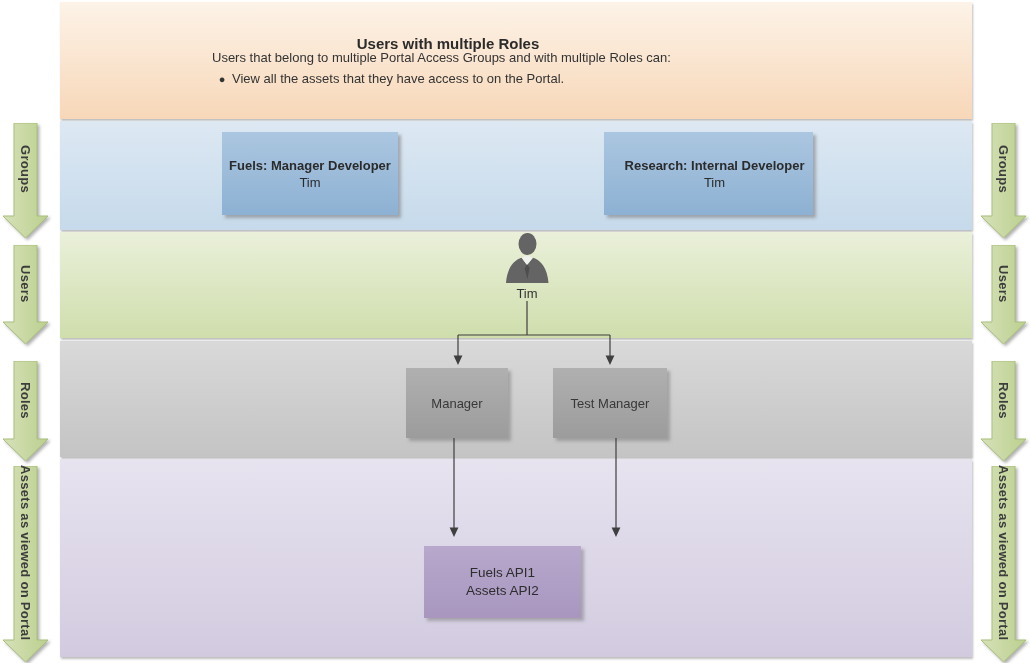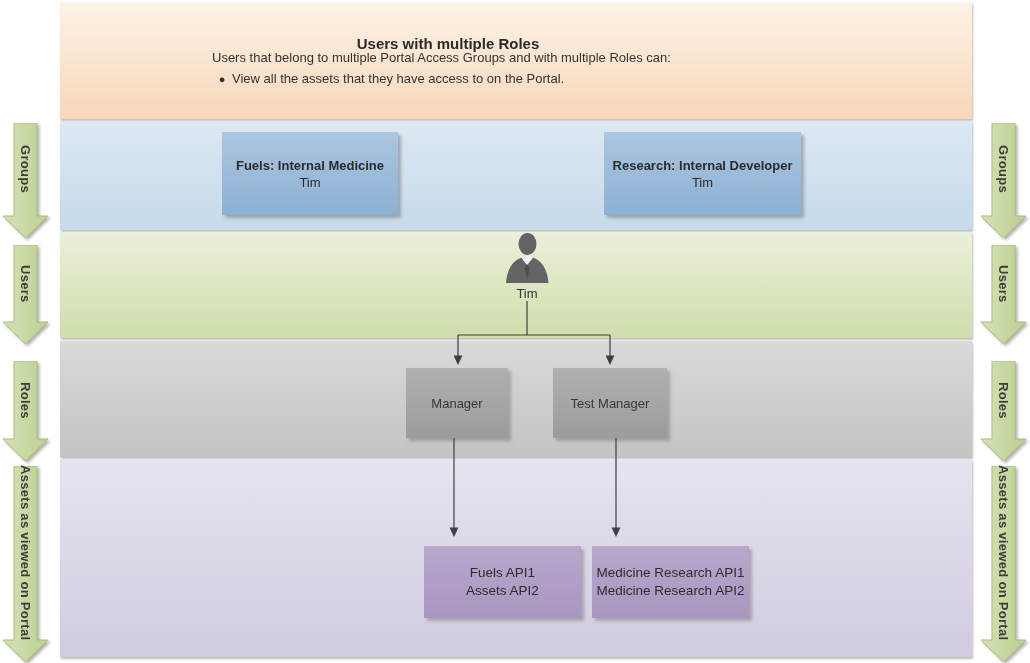--- a/index.html
+++ b/index.html
@@ -66,24 +66,24 @@
   <div class="title">Users with multiple Roles</div>
   <div class="desc">
     <div>Users that belong to multiple Portal Access Groups and with multiple Roles can:</div>
     <div class="bullet-row">
       <span class="bullet-glyph">●</span>
       <span class="bullet-text">View all the assets that they have access to on the Portal.</span>
     </div>
   </div>
 
   <div class="node group-box" style="left:222px;top:132px;width:176px;height:83px;">
-    <div class="box-title">Fuels: Internal Medicine</div>
+    <div class="box-title">Fuels: Manager Developer</div>
     <div>Tim</div>
   </div>
-  <div class="node group-box" style="left:604px;top:132px;width:197px;height:83px;">
+  <div class="node group-box" style="left:604px;top:132px;width:197px;height:83px;padding-left:12px;">
     <div class="box-title">Research: Internal Developer</div>
     <div>Tim</div>
   </div>
 
   <div class="person">
     <svg width="48" height="50" viewBox="0 0 48 50">
       <ellipse cx="24.5" cy="11" rx="9" ry="11" fill="#646464"></ellipse>
       <path d="M3,50 C4,35 11,27 18.5,24.8 L24,32 L30,24.8 C37.5,27 44.5,35 45.5,50 Z" fill="#646464"></path>
       <path d="M19,25 L24,32 L29.5,25 L27,23.2 L21.4,23.2 Z" fill="#eef1ec"></path>
       <path d="M24,31 L21.7,35.5 L24.4,46 L26.6,35 Z" fill="#4e4e4e"></path>
@@ -94,24 +94,20 @@
   <div class="node role-box" style="left:553px;top:368px;width:114px;height:70px;">
     <div>Test Manager</div>
   </div>
   <div class="node role-box" style="left:406px;top:368px;width:102px;height:70px;">
     <div>Manager</div>
   </div>
 
   <div class="node asset-box" style="left:378px;top:546px;width:157px;height:72px;">
     <div>Fuels API1</div>
     <div>Assets API2</div>
-  </div>
-  <div class="node asset-box" style="left:546px;top:546px;width:157px;height:72px;">
-    <div>Medicine Research API1</div>
-    <div>Medicine Research API2</div>
   </div>
 
   <svg class="connectors" width="1030" height="663">
     <line x1="527" y1="301" x2="527" y2="335"></line>
     <line x1="458" y1="335" x2="610" y2="335"></line>
     <line x1="458" y1="335" x2="458" y2="356"></line>
     <polygon points="458,365 453.6,355.5 462.4,355.5"></polygon>
     <line x1="610" y1="335" x2="610" y2="356"></line>
     <polygon points="610,365 605.6,355.5 614.4,355.5"></polygon>
     <line x1="454" y1="438" x2="454" y2="528"></line>

